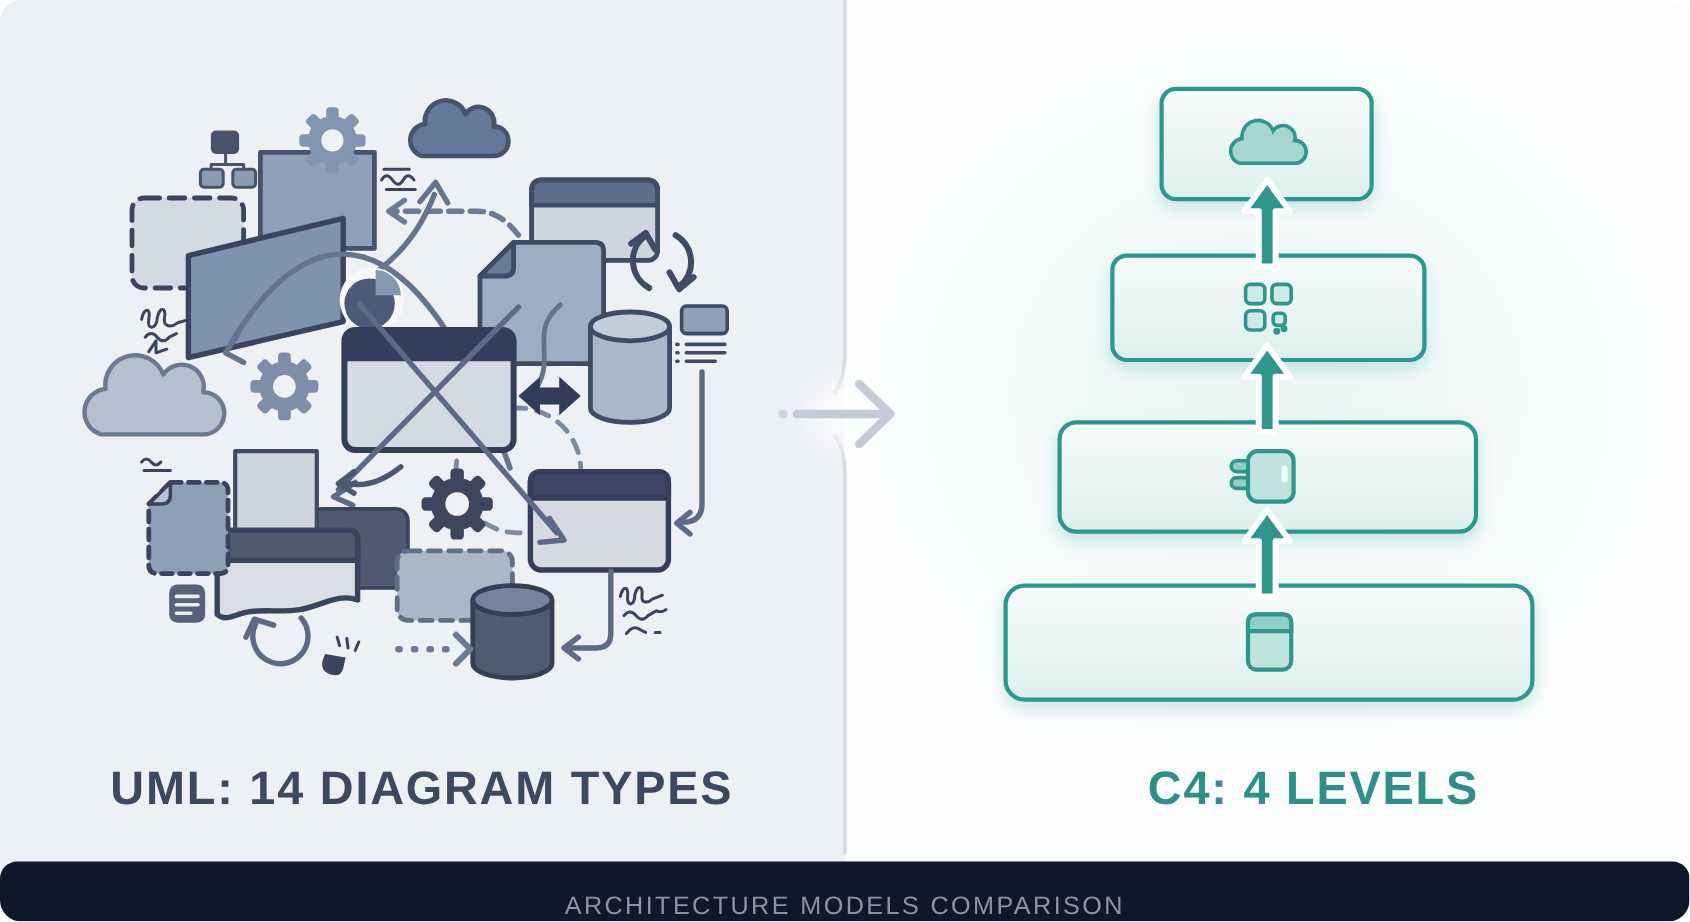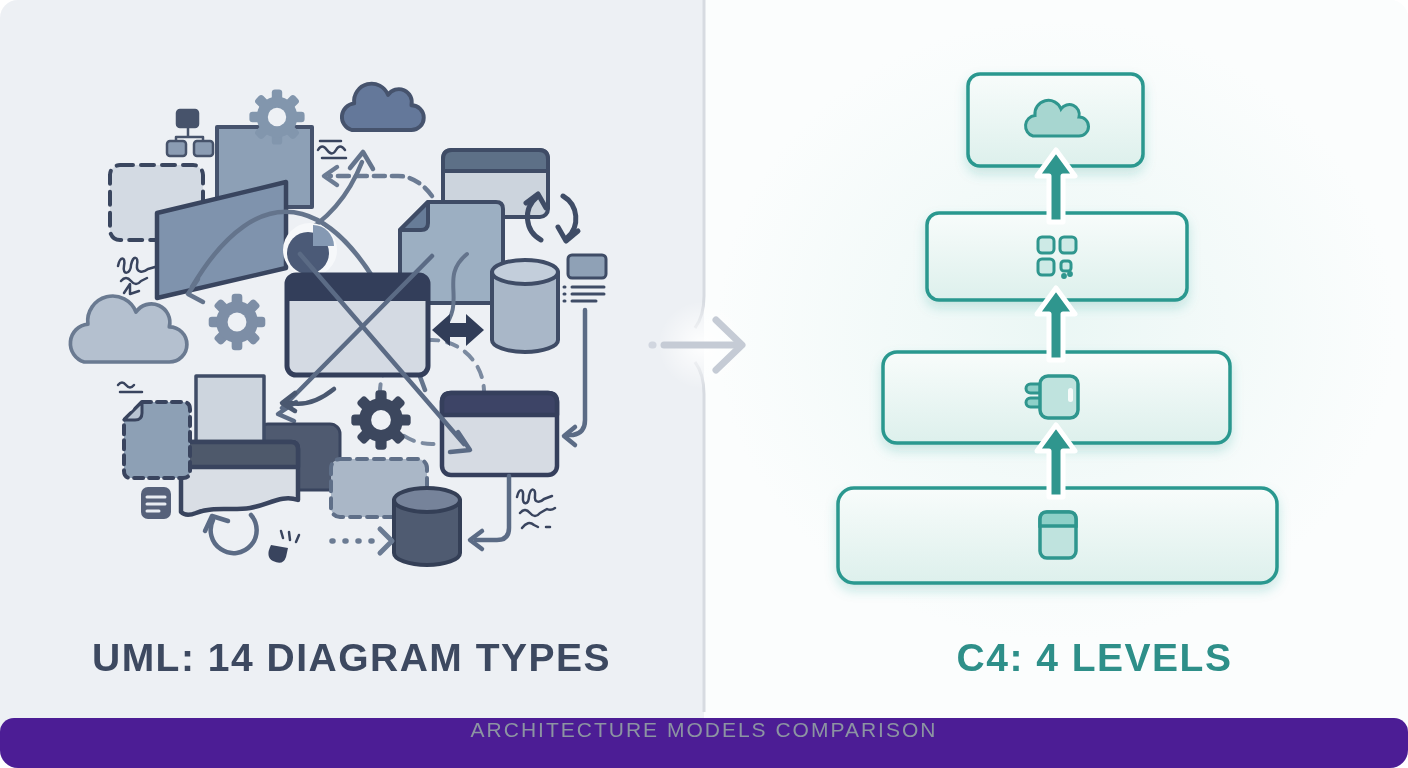--- a/index.html
+++ b/index.html
@@ -3,22 +3,22 @@
 <meta charset="utf-8">
 <style>
   html,body{margin:0;padding:0;background:#ffffff;}
   .stage{position:relative;width:1408px;height:768px;border-radius:18px;overflow:hidden;
          font-family:"Liberation Sans", sans-serif;background:#fbfcfd;}
   .stage svg{position:absolute;left:0;top:0;display:block;}
   .panel-title{position:absolute;top:621px;height:42px;line-height:42px;text-align:center;
                font-size:39px;font-weight:600;letter-spacing:1.5px;white-space:nowrap;margin-top:16px;}
   .title-left{left:0;width:703px;color:#3d4960;}
   .title-right{left:705px;width:703px;color:#2e8f89;padding-left:38px;}
-  .footer-bar{position:absolute;left:0;bottom:0;width:1408px;height:50px;background:#4c1d95;
-              border-radius:14px 14px 0 0;display:flex;align-items:flex-start;justify-content:center;}
+  .footer-bar{position:absolute;left:0;bottom:0;width:1408px;height:50px;background:#0f172a;
+              border-radius:14px 14px 0 0;display:flex;align-items:flex-end;justify-content:center;}
   .footer-text{color:#8c94a2;font-size:21px;font-weight:500;letter-spacing:2px;white-space:nowrap;}
 </style>
 </head>
 <body>
 
 <div class="stage">
 
 <svg width="1408" height="768" viewBox="0 0 1408 768">
   <defs>
     <linearGradient id="boxGrad" x1="0" y1="0" x2="0" y2="1">

